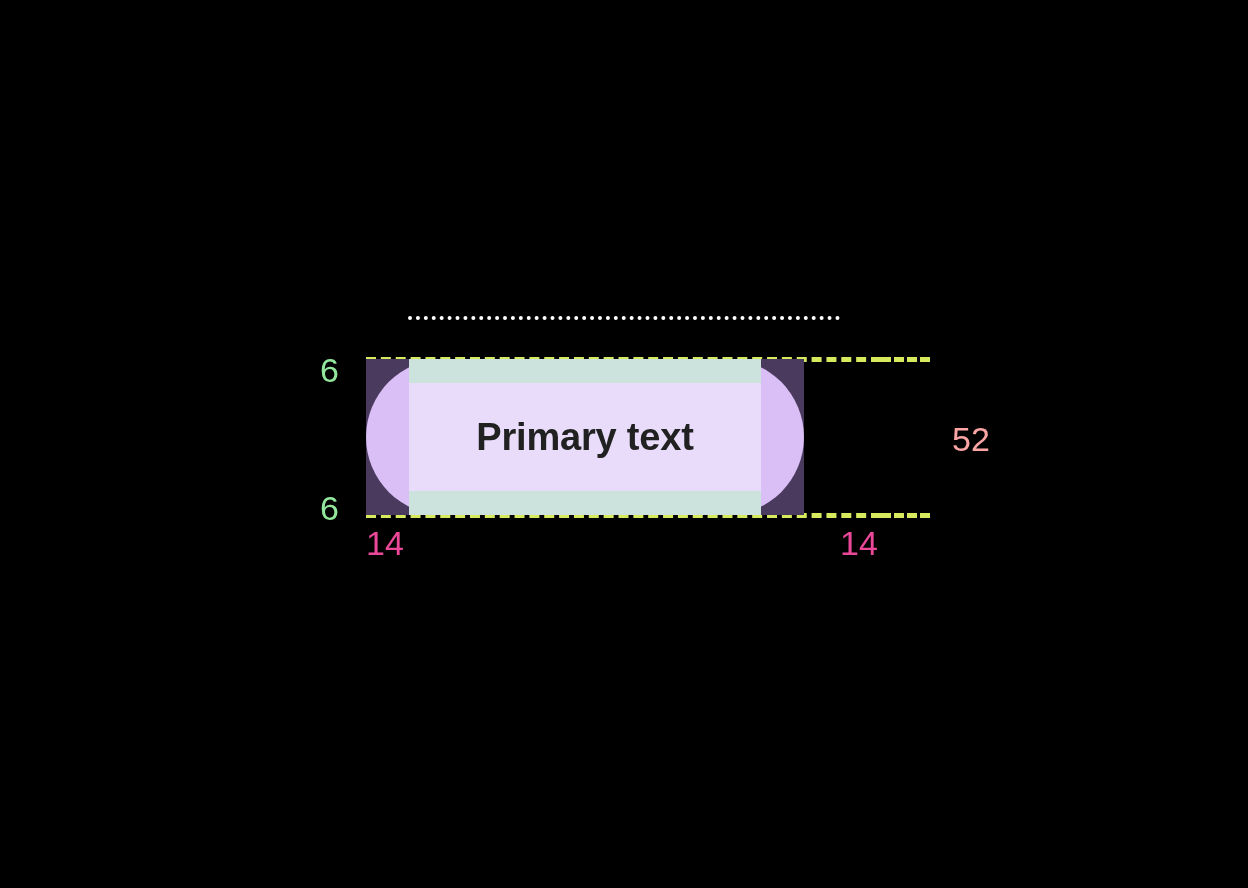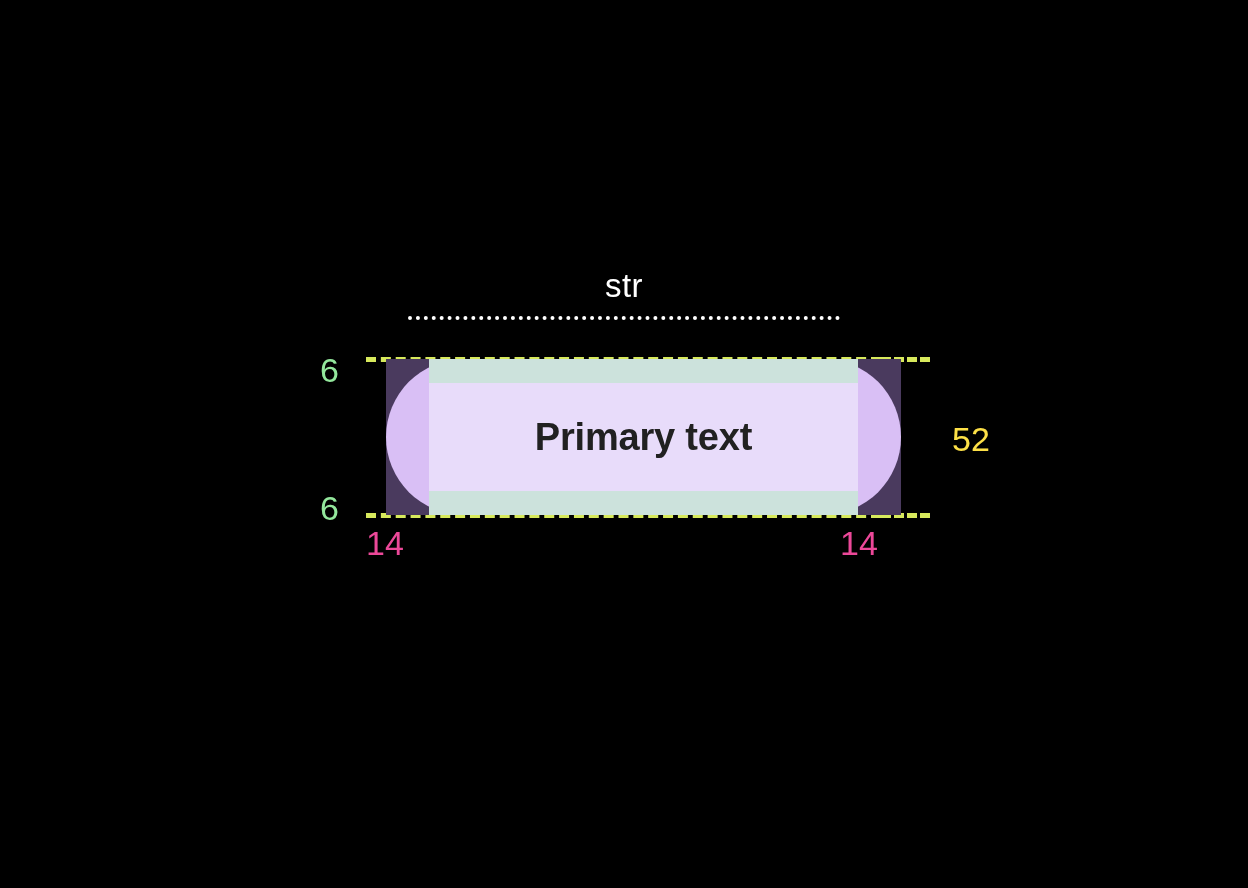--- a/index.html
+++ b/index.html
@@ -38,23 +38,23 @@
     left: 408px;
     top: 316px;
     width: 432px;
     height: 0;
     border-top: 4px dotted #ffffff;
   }
 
   
   .box {
     position: absolute;
-    left: 386px;
+    left: 366px;
     top: 359px;
-    width: 515px;
+    width: 438px;
     height: 156px;
   }
 
   
   .box-outer {
     position: absolute;
     inset: 0;
     background: #4A3A5E;
   }
 
@@ -124,34 +124,33 @@
 
   
   .ann {
     position: absolute;
     font-size: 34px;
     line-height: 40px;
     white-space: nowrap;
   }
   .ann-green  { color: #93E79C; }
   .ann-purple { color: #ec4899; }
-  .ann-yellow { color: #fde047; }
+  .ann-yellow { color: #fca5a5; }
 
   .ann-pad-top    { left: 320px; top: 350px; }
   .ann-pad-bottom { left: 320px; top: 488px; }
   .ann-pad-left   { left: 366px; top: 523px; }
   .ann-pad-right  { left: 840px; top: 523px; }
   .ann-height     { left: 952px; top: 419px; }
 </style>
 </head>
 <body>
 
 <div id="stage">
 
-  <div class="str-label">str</div>
   <div class="str-rule"></div>
 
   <div class="box-dash-top"></div>
   <div class="box-dash-bottom"></div>
   <div class="ext-top"></div>
   <div class="ext-bottom"></div>
 
   <div class="box">
     <div class="box-outer"></div>
     <div class="pill"></div>

